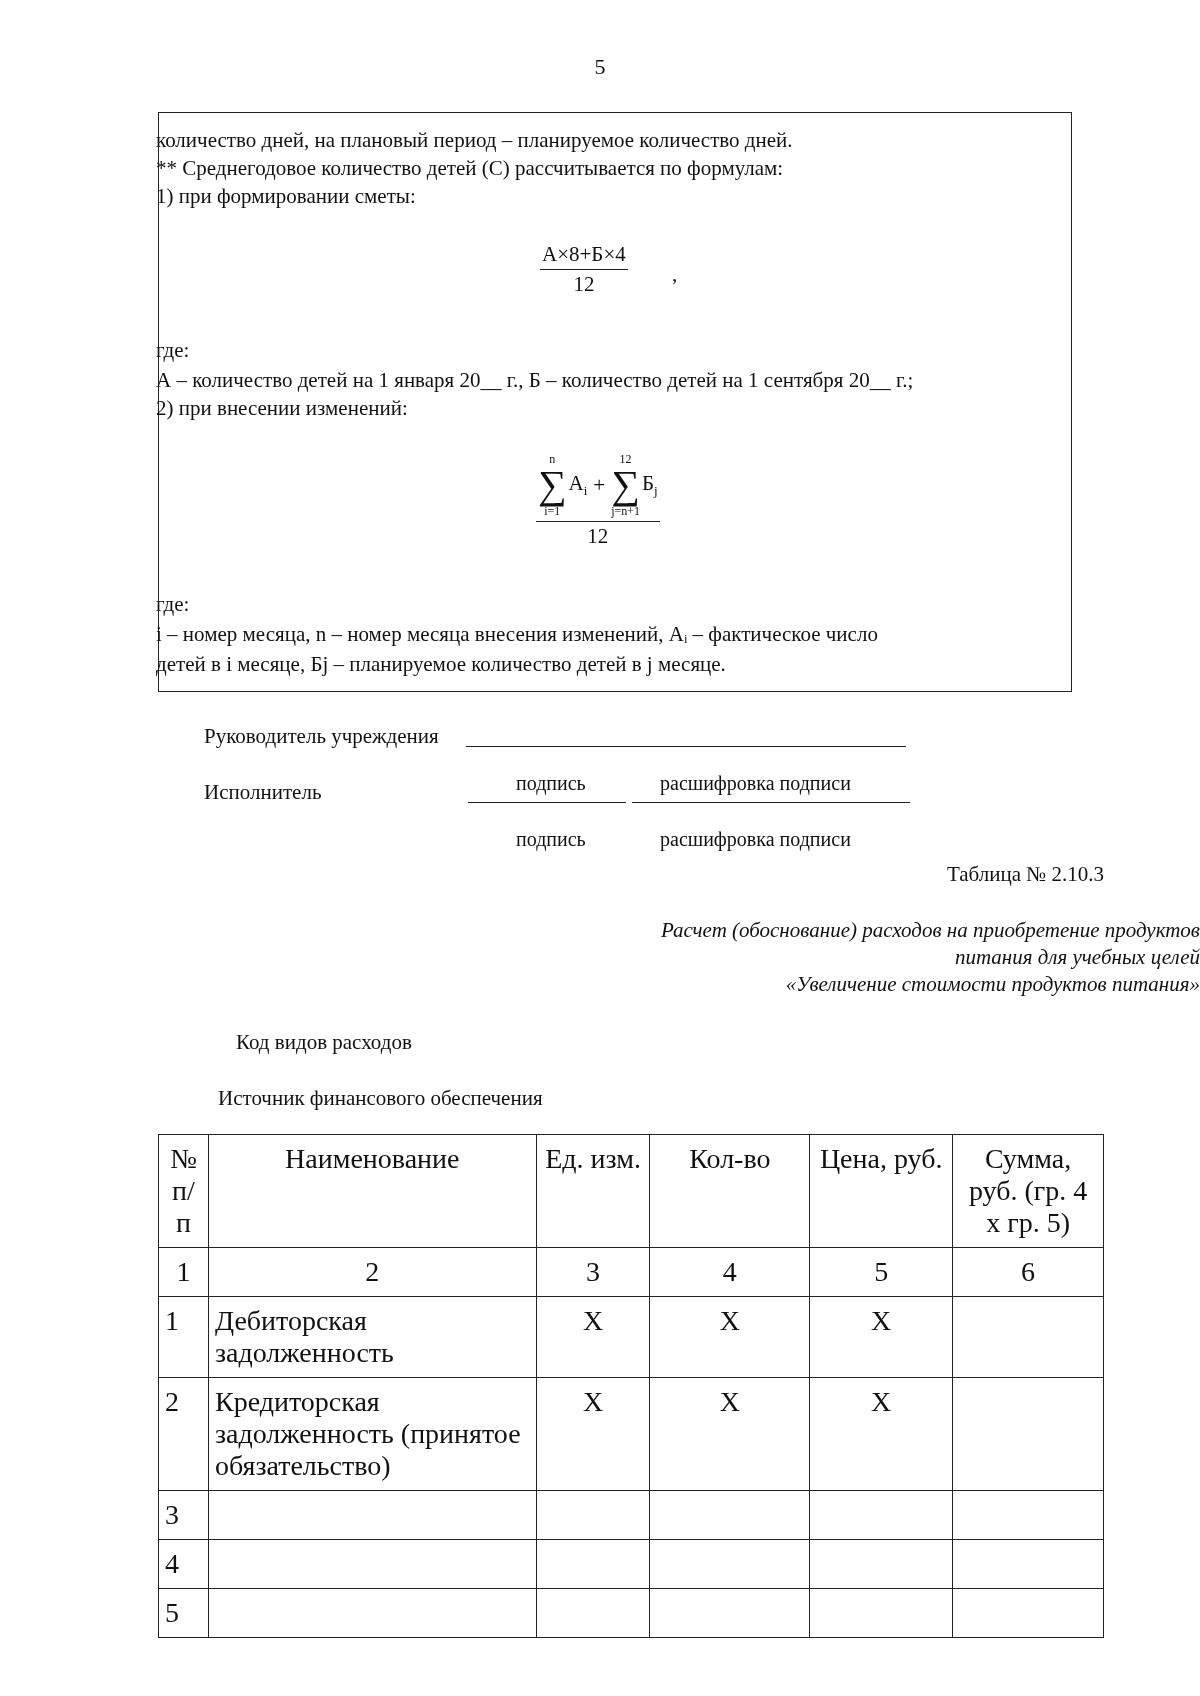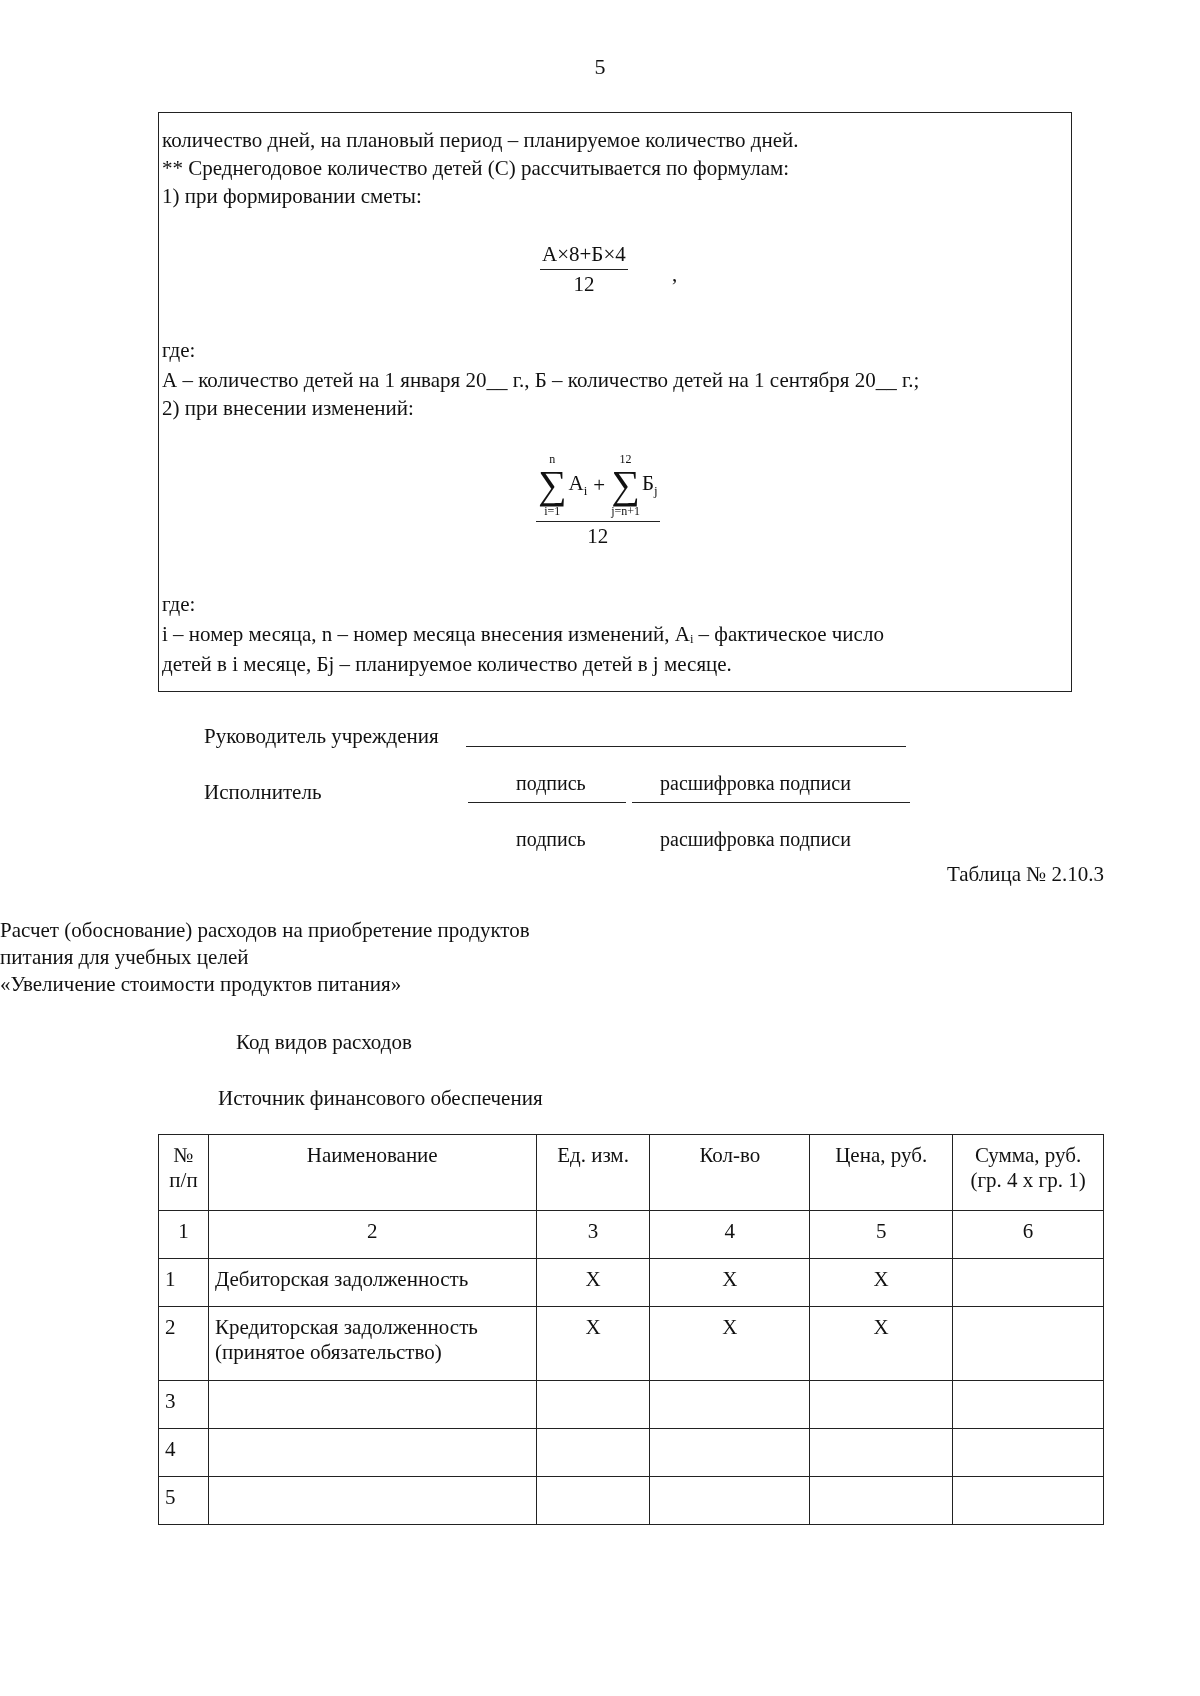--- a/index.html
+++ b/index.html
@@ -1,28 +1,28 @@
 <!DOCTYPE html>
 <html><head>
 <meta charset="utf-8">
 <style>
   html, body { margin:0; padding:0; background:#fff; }
   body { width:1200px; height:1696px; position:relative; font-family:"Liberation Serif", serif; color:#111; font-size:21px; }
   .abs { position:absolute; }
   .pagenum { left:0; width:1200px; top:54px; text-align:center; font-size:22px; }
   .box { left:158px; top:112px; width:912px; height:578px; border:1.5px solid #222; }
-  .line { position:absolute; left:162px; white-space:nowrap;text-align:center; }
+  .line { position:absolute; left:156px; white-space:nowrap;text-align:center; }
   .frac { position:absolute; text-align:center; }
   .frac .num { border-bottom:1.2px solid #222; padding:0 2px 2px; }
   .frac .den { padding-top:2px; }
   .sig-label { position:absolute; left:163px;margin-left:41px; }
   .sig-line { position:absolute; border-top:1.2px solid #222; }
   .sig-cap { position:absolute; font-size:20px;margin-top:20px; }
-  .center { position:absolute; left:0; width:1200px; text-align:left; }
-  table.grid { position:absolute; left:158px; top:1134px; width:946px; border-collapse:collapse; font-size:21px; }
+  .center { position:absolute; left:0; width:1200px; text-align:right;font-style:italic; }
+  table.grid { position:absolute; left:158px; top:1134px; width:946px; border-collapse:collapse; font-size:28px; }
   table.grid td, table.grid th { border:1.5px solid #222; font-weight:normal; vertical-align:top; padding:8px 6px; }
   .c { text-align:center; }
   sub { font-size:13px; }
   .sigma { font-size:40px; line-height:36px; }
   .lim { font-size:12px; display:block; text-align:center; }
 </style>
 </head>
 <body>
 
 <div class="abs pagenum">5</div>
@@ -86,21 +86,21 @@
       <col style="width:143px">
       <col style="width:151px">
     </colgroup>
   <tbody>
       <tr style="height:76px">
     <th class="c">№ п/п</th>
     <th class="c">Наименование</th>
     <th class="c">Ед. изм.</th>
     <th class="c">Кол-во</th>
     <th class="c">Цена, руб.</th>
-    <th class="c">Сумма, руб. (гр. 4 х гр. 1)</th>
+    <th class="c">Сумма, руб. (гр. 4 х гр. 5)</th>
   </tr>
   <tr style="height:48px">
     <td class="c">1</td>
     <td class="c">2</td>
     <td class="c">3</td>
     <td class="c">4</td>
     <td class="c">5</td>
     <td class="c">6</td>
   </tr>
   <tr style="height:48px">

